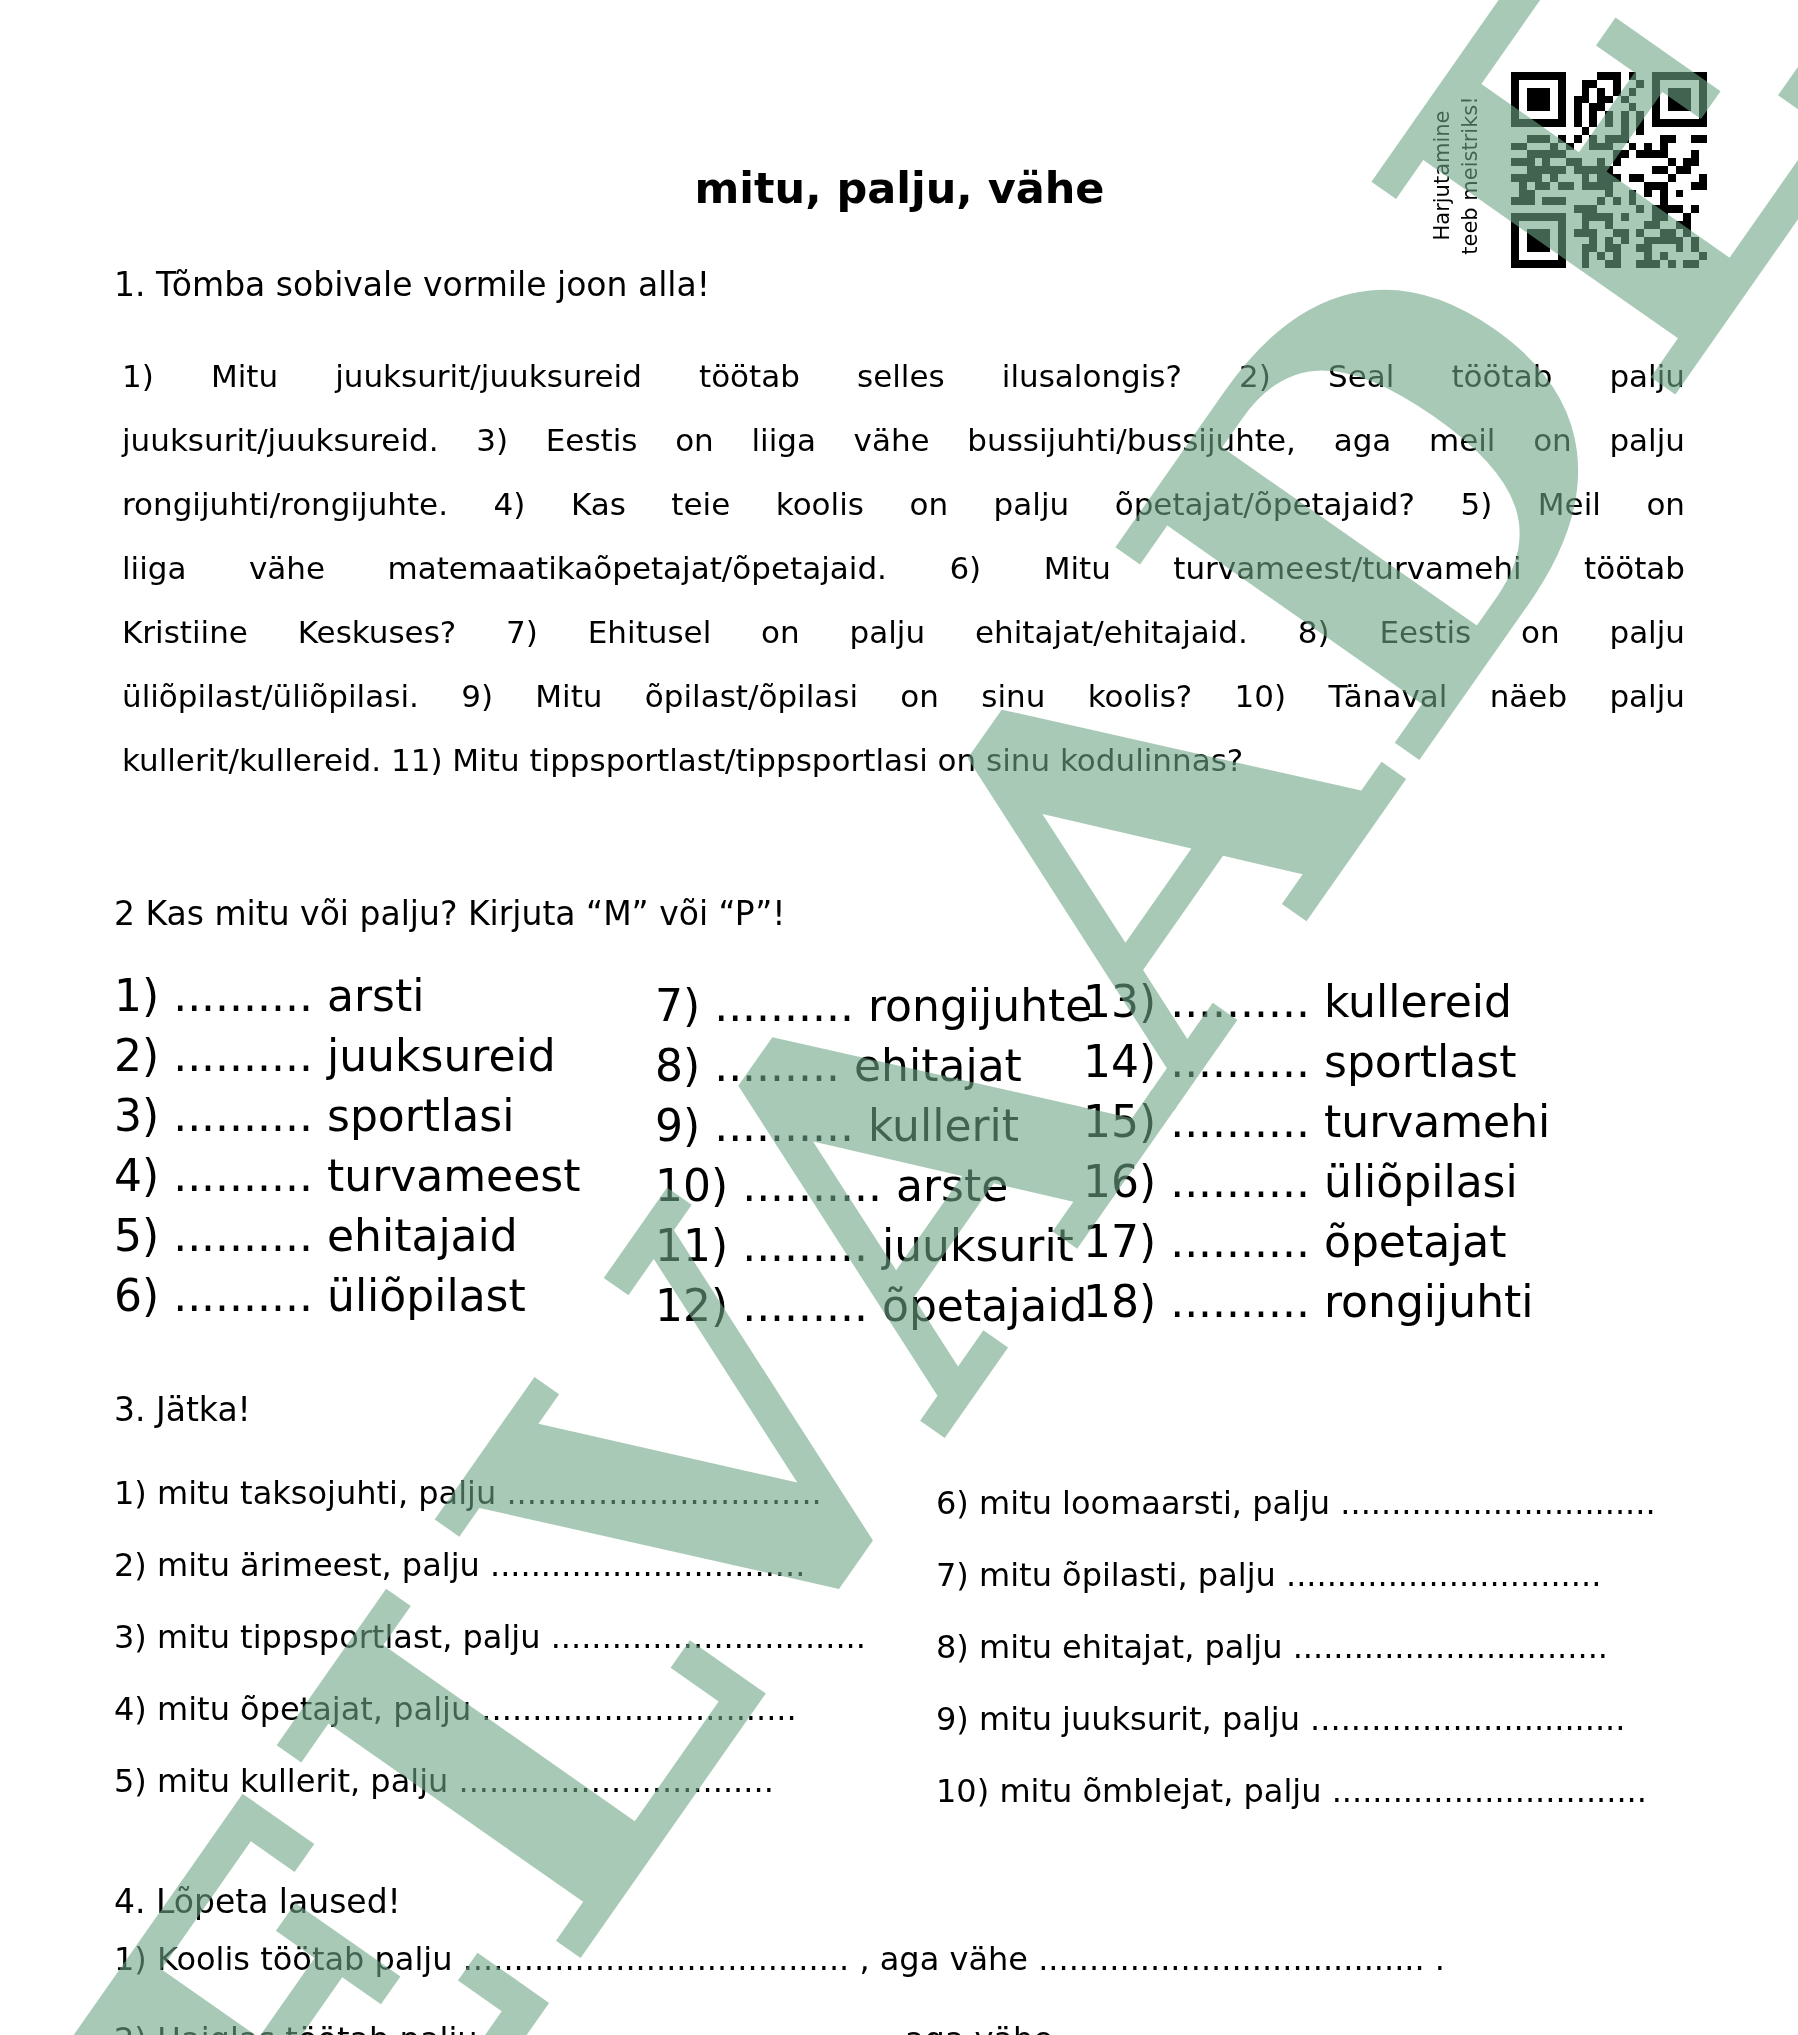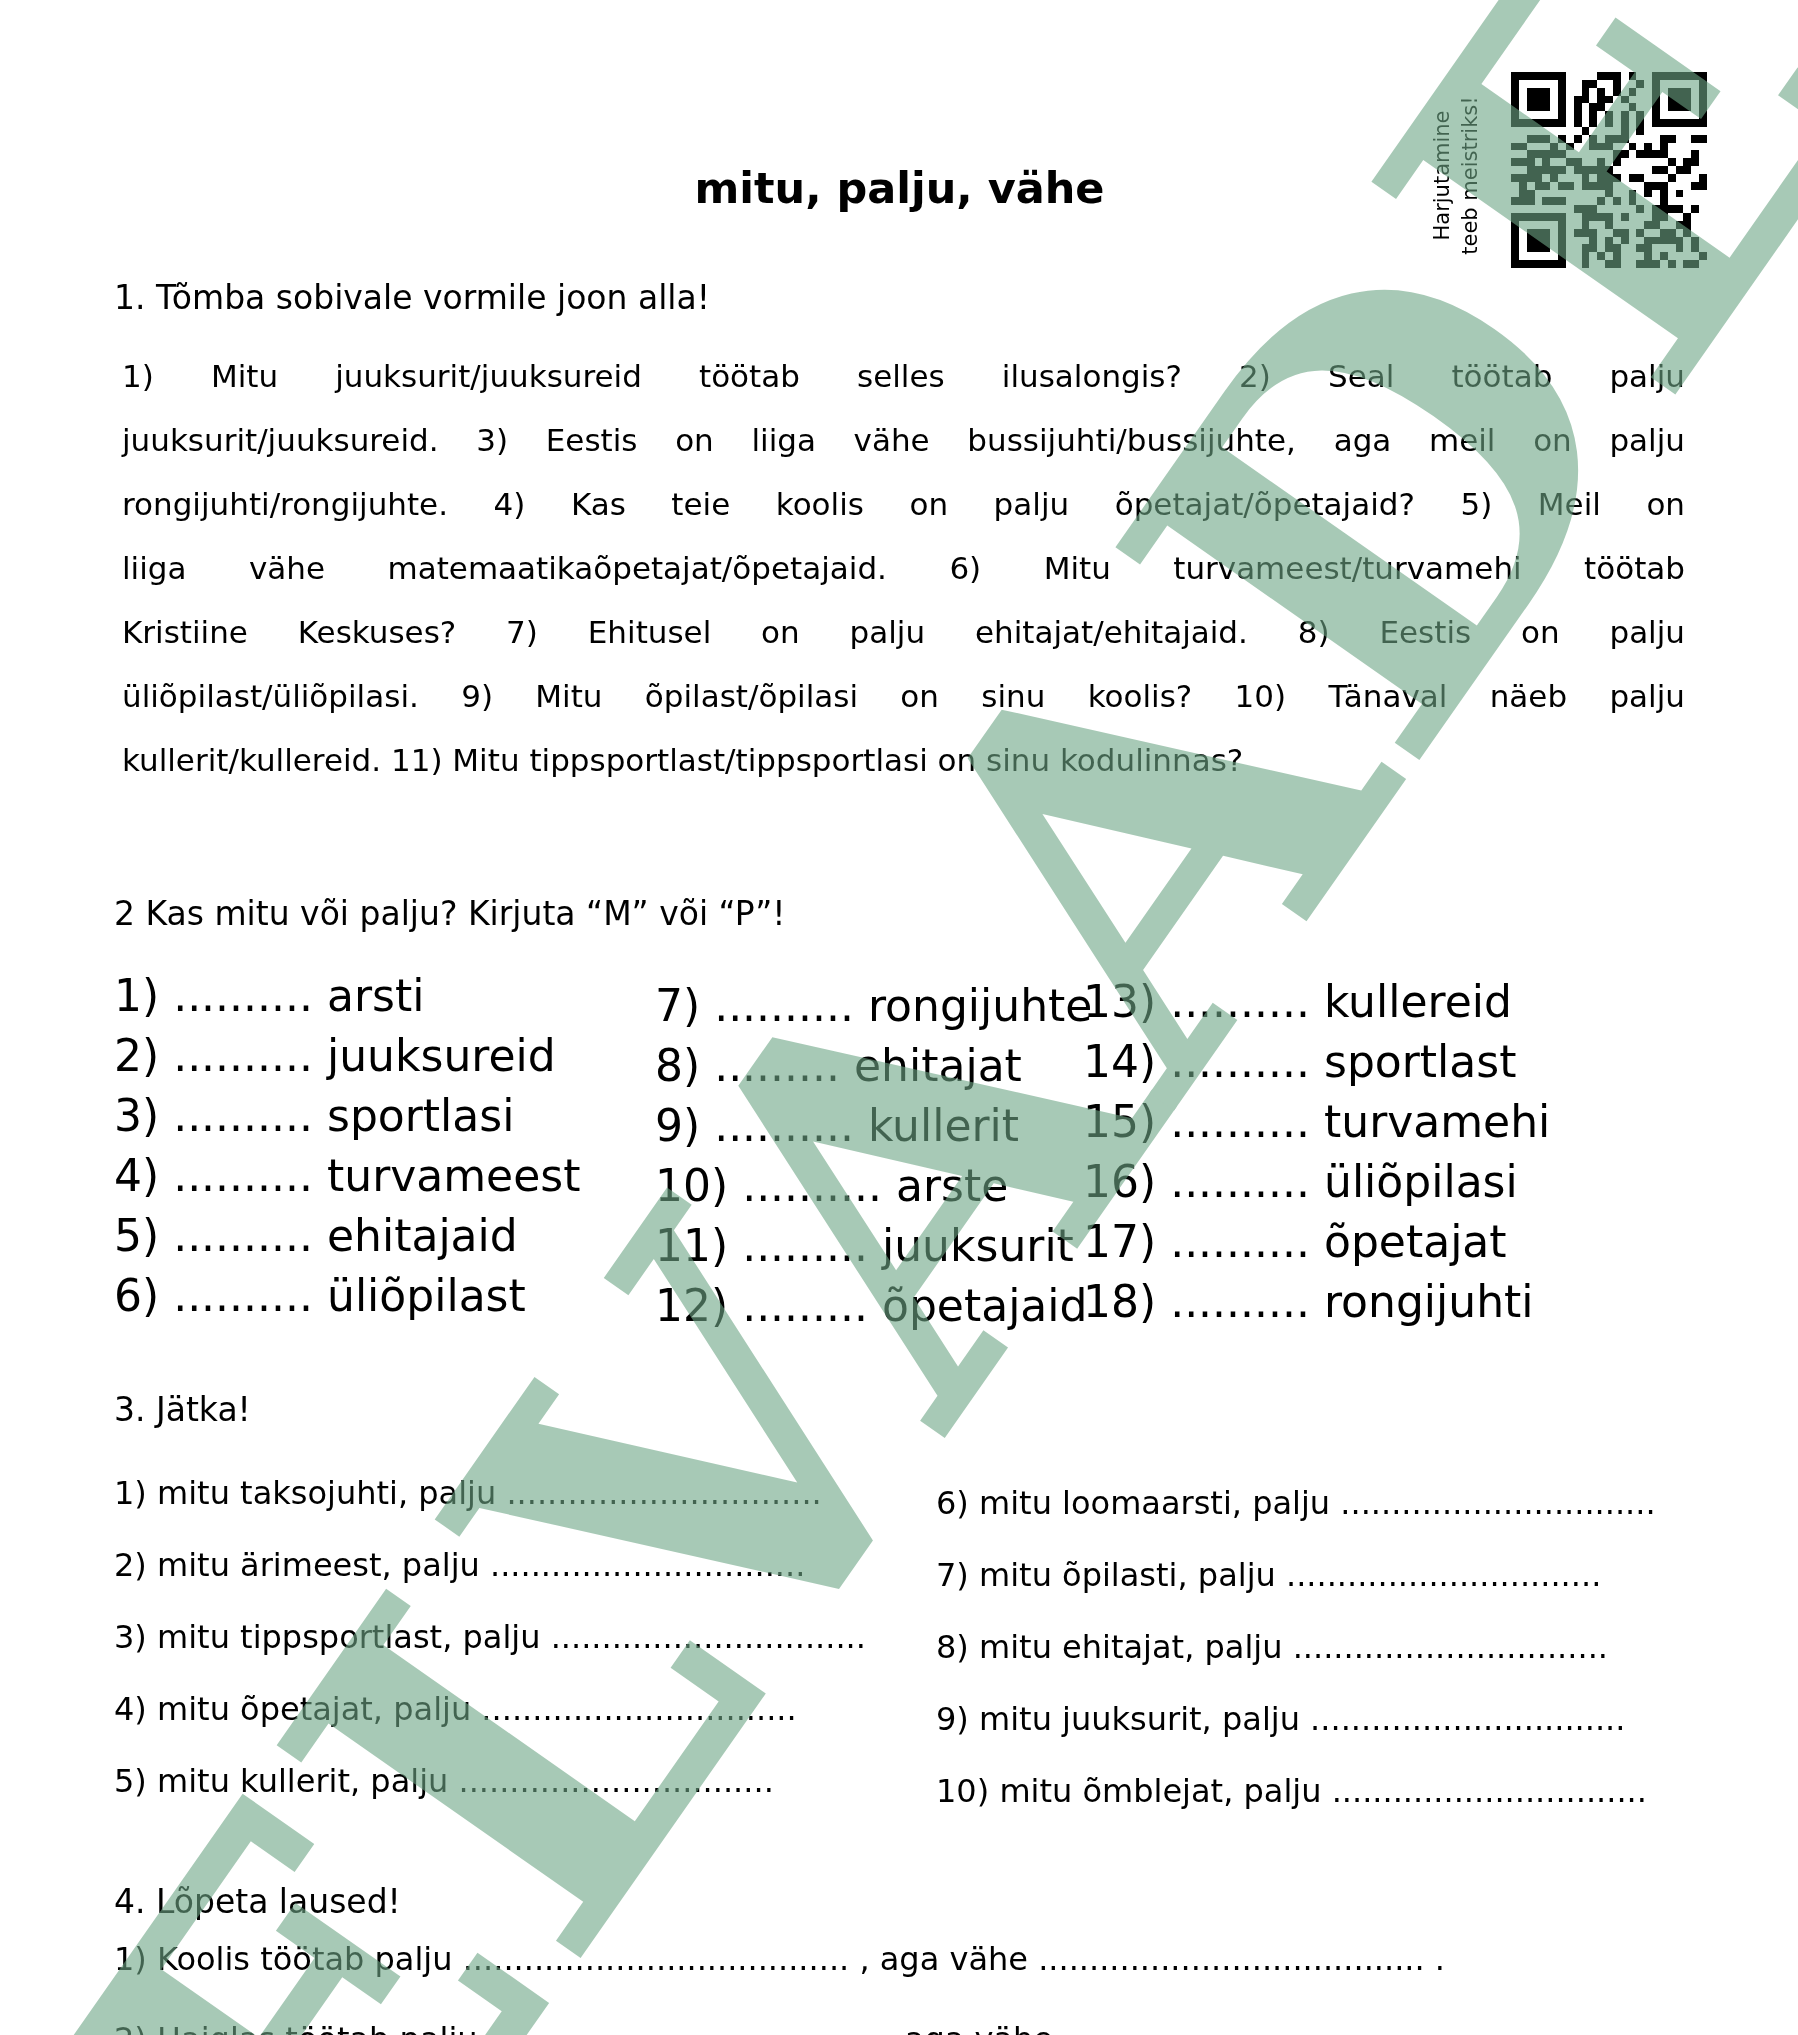--- a/index.html
+++ b/index.html
@@ -22,21 +22,21 @@
   }
   .qr-caption{
     position:absolute;left:1356px;top:145px;width:204px;height:61px;
     transform:rotate(-90deg);
     font-size:21px;line-height:28px;text-align:center;white-space:nowrap;
   }
   .qr{position:absolute;left:1511px;top:72px;width:196px;height:196px;}
   .qr svg{width:100%;height:100%;display:block;}
   
   .h{position:absolute;left:114px;font-size:33px;}
-  .sec1-h{top:278px;}
+  .sec1-h{top:265px;}
   .sec2-h{top:894px;}
   .sec3-h{top:1390px;}
   .sec4-h{top:1844px;margin-top:38px;}
   .b{font-weight:normal;}
   
   .para{position:absolute;top:344px;left:114px;right:114px;margin-left:8px;}
   .jline{
     font-size:31px;line-height:64px;white-space:normal;
     text-align:justify;text-align-last:justify;
   }

